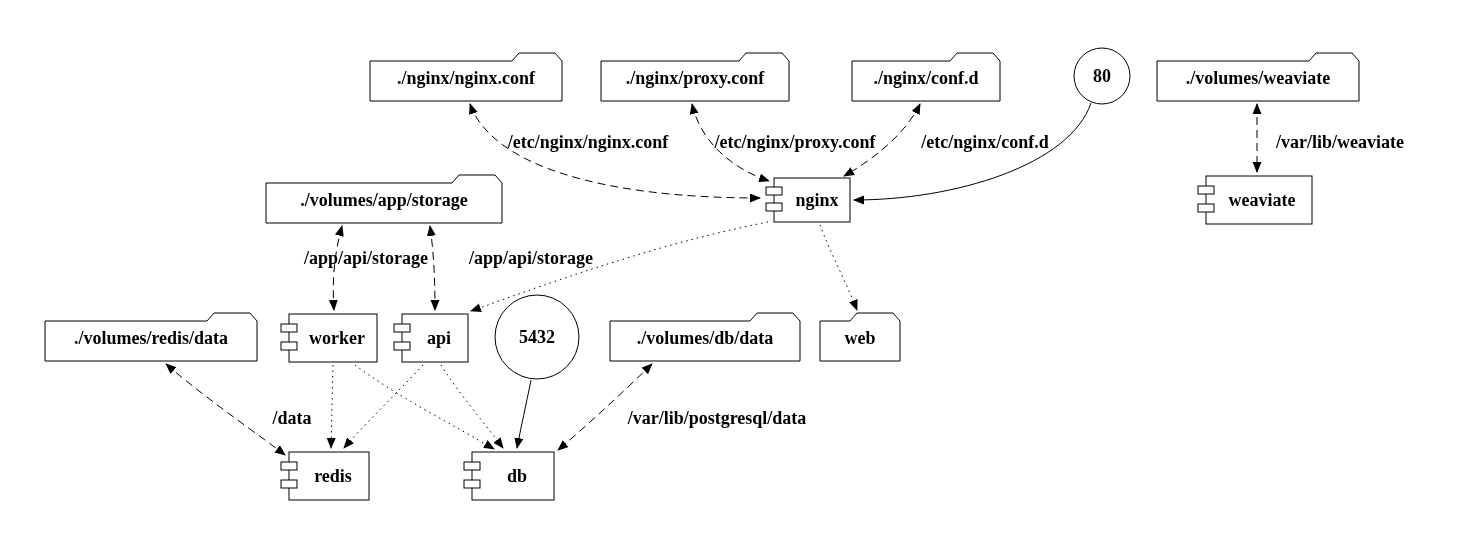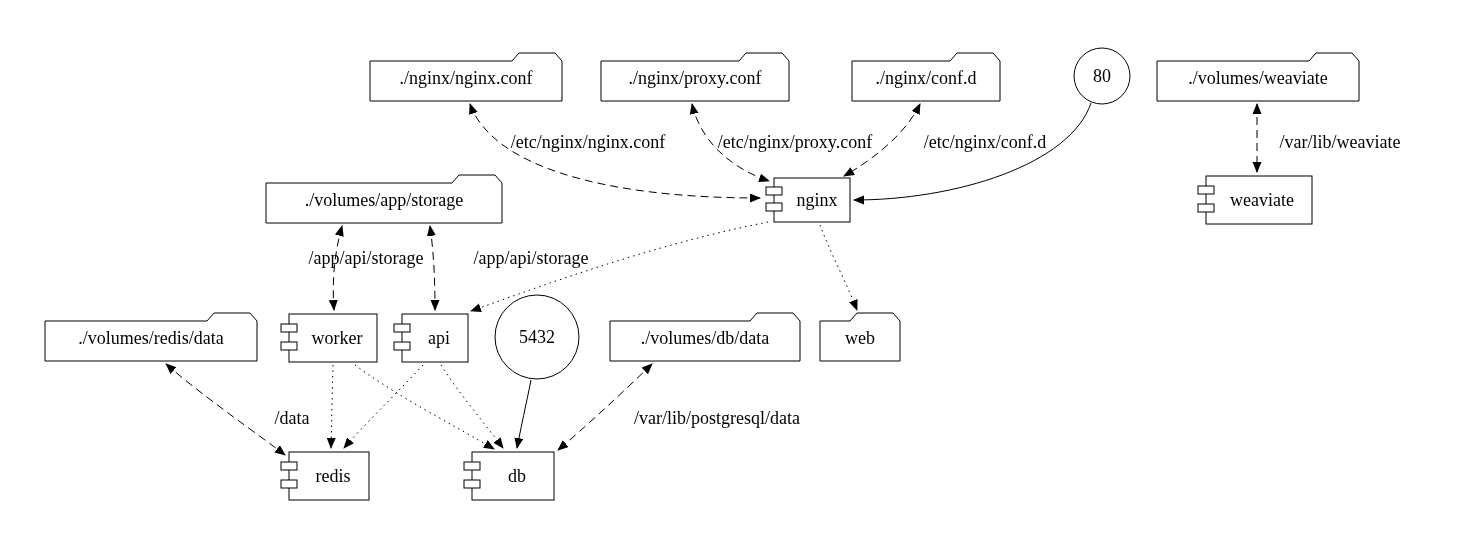--- a/index.html
+++ b/index.html
@@ -6,20 +6,21 @@
     margin: 0;
     padding: 0;
     background: #ffffff;
   }
   .canvas {
     position: relative;
     width: 1466px;
     height: 549px;
     background: #ffffff;
     font-family: "Liberation Serif", "DejaVu Serif", serif;
+    font-weight: bold;
   }
   svg { display: block; }
   .shape {
     fill: #ffffff;
     stroke: #000000;
     stroke-width: 1;
   }
   .edge {
     fill: none;
     stroke: #000000;

